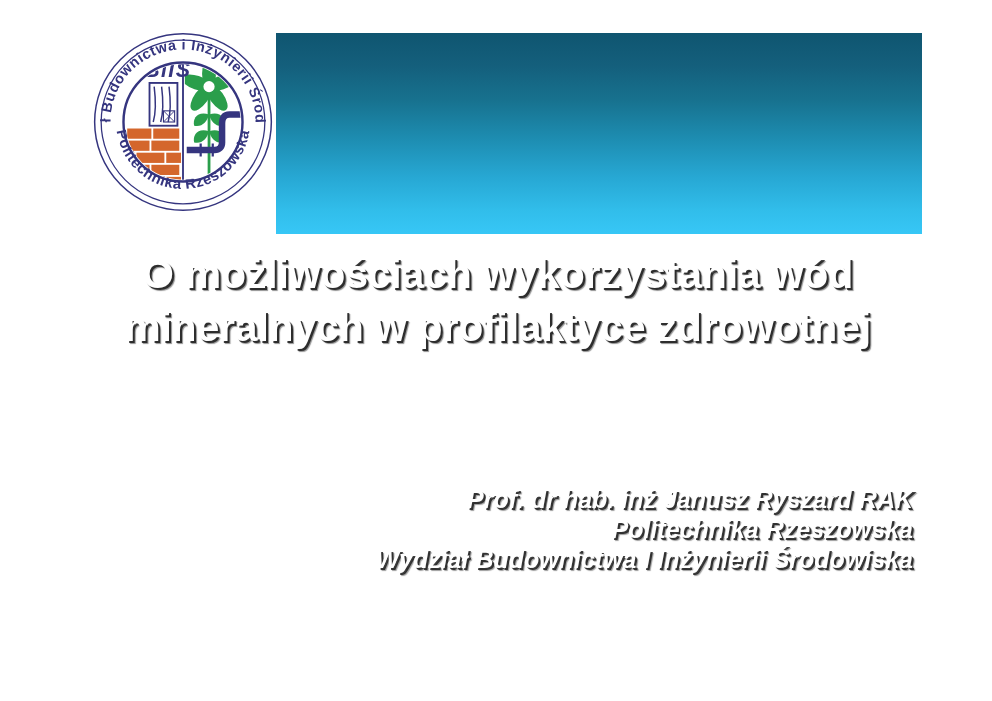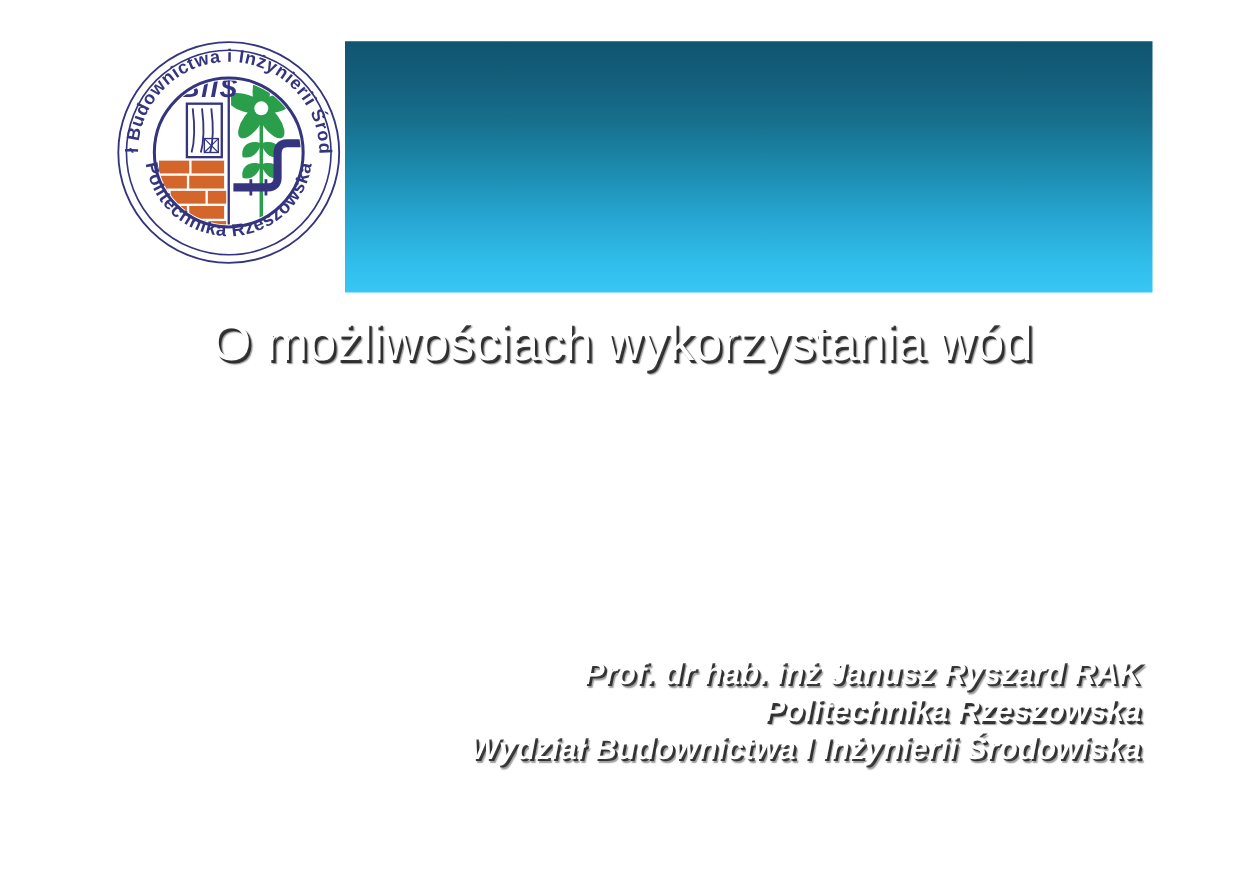--- a/index.html
+++ b/index.html
@@ -80,35 +80,35 @@
   #title-block {
     position: absolute;
     left: 73px;
     top: 248px;
     width: 849px;
     text-align: center;
   }
   .title-line {
     font-family: "Liberation Sans", sans-serif;
     font-size: 41px;
-    font-weight: 400;
+    font-weight: 700;
     line-height: 53px;
     color: #ffffff;
     letter-spacing: -0.2px;
     white-space: nowrap;
     text-shadow:
       2px 2px 0 rgba(20,20,20,0.80),
       3px 3px 1px rgba(10,10,10,0.45);
   }
 
   
   #author-block {
     position: absolute;
     left: 73px;
-    top: 524px;
+    top: 484px;
     width: 849px;
     padding-right: 9px;
     box-sizing: border-box;
     text-align: right;
   }
   .author-line {
     font-family: "Liberation Sans", sans-serif;
     font-size: 25px;
     font-weight: bold;
     font-style: italic;
@@ -225,20 +225,21 @@
           </g>
 
           <text x="72" y="52" text-anchor="middle" font-family="'Liberation Sans', sans-serif" font-size="23" font-weight="bold" font-style="italic" fill="#35357f" letter-spacing="1.5">WBiIŚ</text>
         </g>
       </svg>
     </div>
   </div>
 
   <div id="title-block">
     <div class="title-line">O możliwościach wykorzystania wód</div>
+    <div class="title-line">mineralnych w profilaktyce zdrowotnej</div>
   </div>
 
   <div id="author-block">
     <div class="author-line">Prof. dr hab. inż Janusz Ryszard RAK</div>
     <div class="author-line">Politechnika Rzeszowska</div>
     <div class="author-line">Wydział Budownictwa I Inżynierii Środowiska</div>
   </div>
 
 </div>
 

